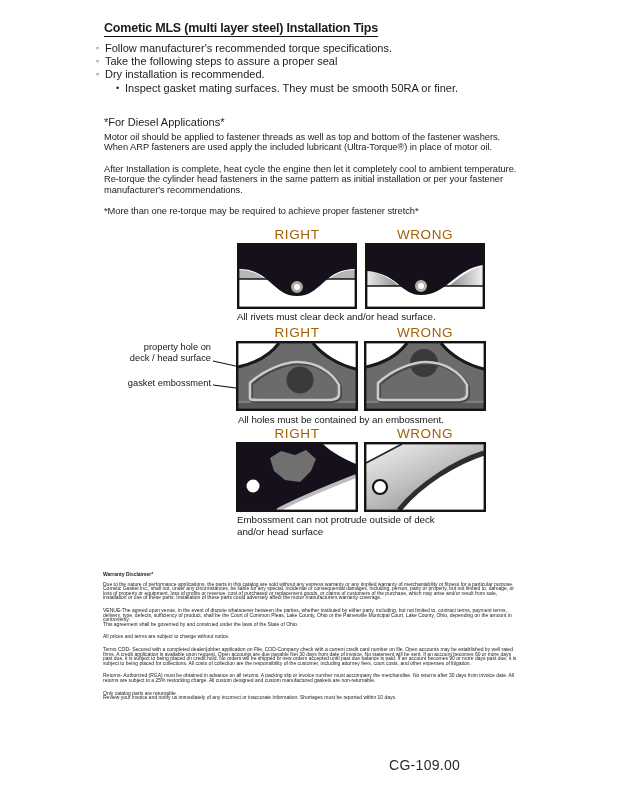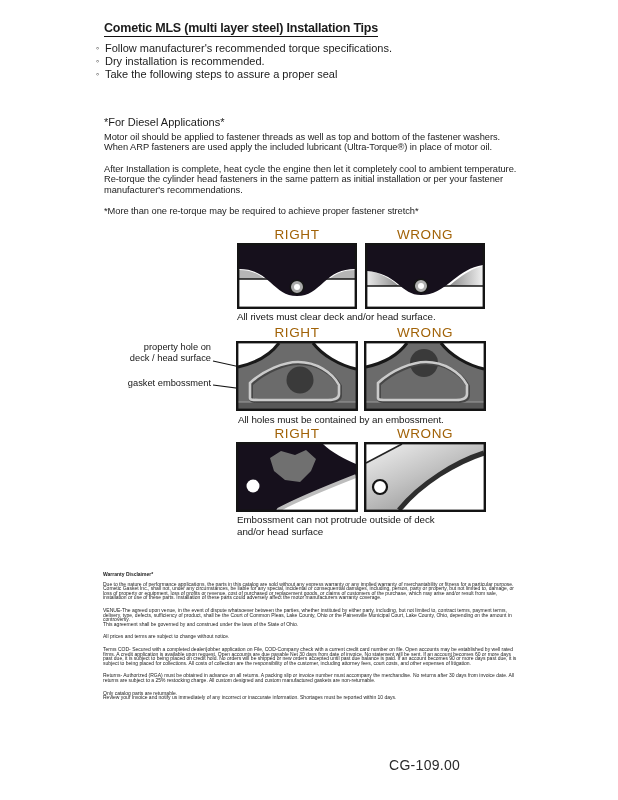--- a/index.html
+++ b/index.html
@@ -40,22 +40,23 @@
   
   .footer{left:389px;top:757px;font-size:14px;letter-spacing:0.3px;color:#2a2a2a;}
 </style>
 </head>
 <body>
 
 <div class="abs title">Cometic MLS (multi layer steel) Installation Tips</div>
 
 <div class="abs bullets">
   <div class="b main"><span>Follow manufacturer's recommended torque specifications.</span></div>
+  <div class="b main"><span>Take the following steps to assure a proper seal</span></div>
   <div class="b main"><span>Dry installation is recommended.</span></div>
-  <div class="b main"><span>Take the following steps to assure a proper seal</span></div>
+  <div class="b sub"><span>Inspect gasket mating surfaces.  They must be smooth 50RA or finer.</span></div>
 </div>
 
 <div class="abs diesel-h">*For Diesel Applications*</div>
 <div class="abs para p1">Motor oil should be applied to fastener threads as well as top and bottom of the fastener washers. When ARP fasteners are used apply the included lubricant (Ultra-Torque®) in place of motor oil.</div>
 <div class="abs para p2">After Installation is complete, heat cycle the engine then let it completely cool to ambient temperature. Re-torque the cylinder head fasteners in the same pattern as initial installation or per your fastener manufacturer's recommendations.</div>
 <div class="abs para p3">*More than one re-torque may be required to achieve proper fastener stretch*</div>
 
 <div class="abs dlabel" style="left:237px;top:227px;">RIGHT</div>
 <div class="abs dlabel" style="left:365px;top:227px;">WRONG</div>
 

